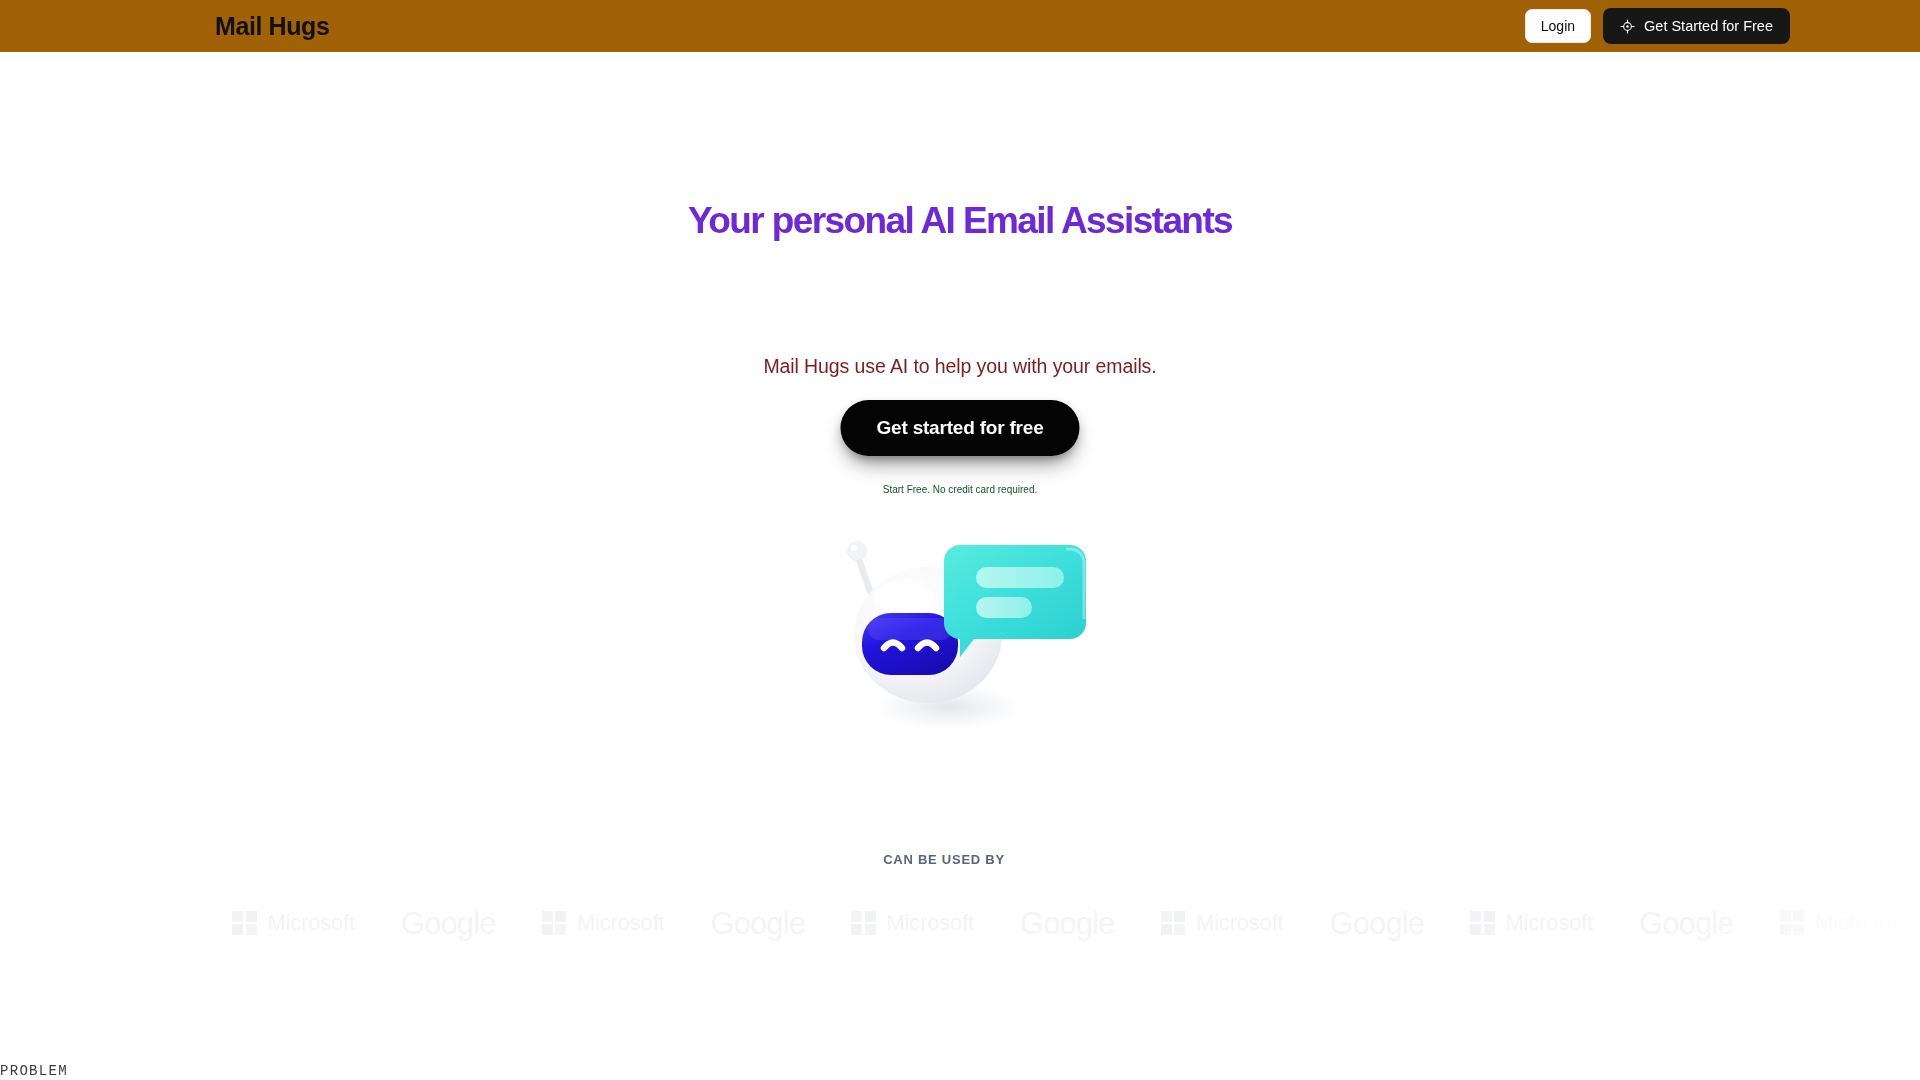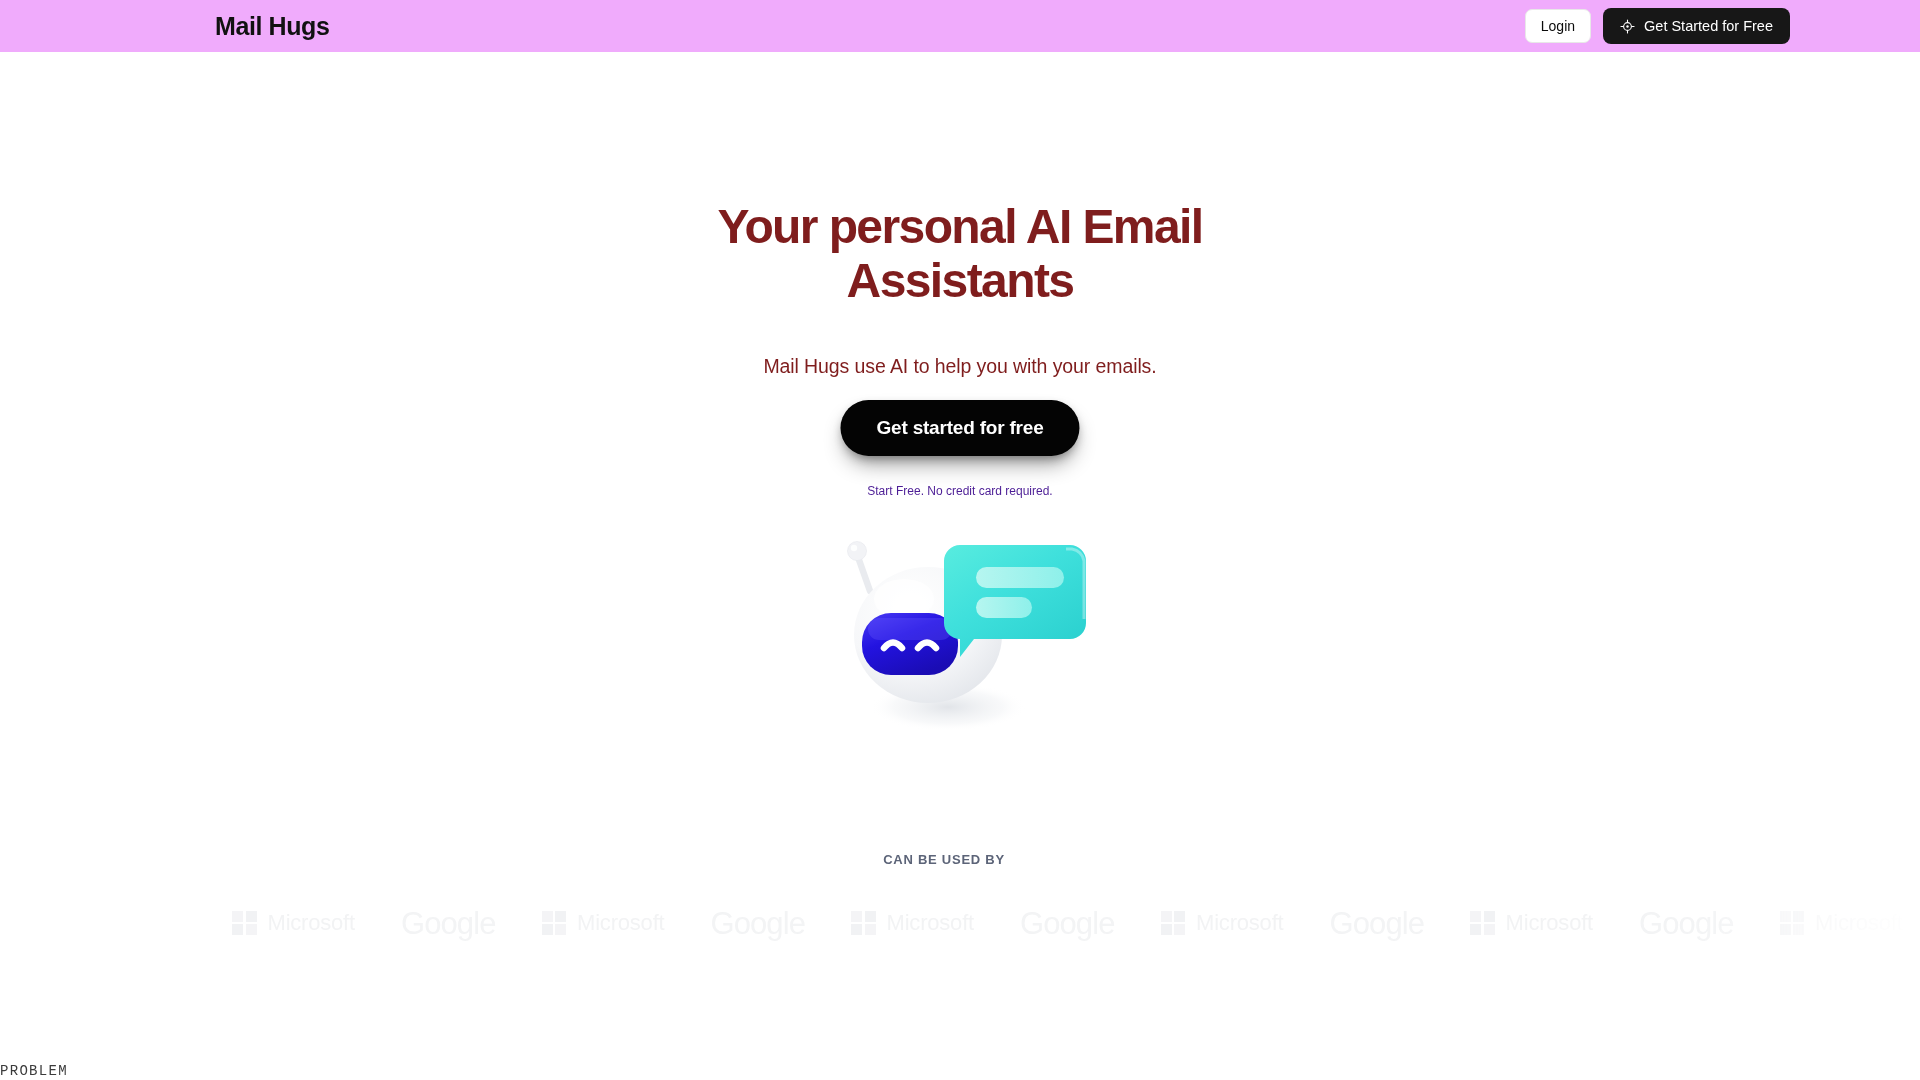--- a/index.html
+++ b/index.html
@@ -26,21 +26,21 @@
   .header {
     position: absolute;
     top: 0;
     left: 0;
     width: 1920px;
     height: 52px;
     display: flex;
     align-items: center;
     justify-content: space-between;
     padding: 0 130px 0 215px;
-    background: #f0abfc;
+    background: #a16207;
     z-index: 20;
   }
 
   .brand {
     font-family: "Liberation Sans", sans-serif;
     font-size: 25px;
     font-weight: 700;
     letter-spacing: -0.4px;
     color: #111111;
     line-height: 1;
@@ -102,25 +102,25 @@
     width: 1920px;
     text-align: center;
   }
 
   .hero-title {
     position: absolute;
     top: 200px;
     left: 50%;
     transform: translateX(-50%);
     width: 720px;
-    font-size: 48px;
+    font-size: 37px;
     line-height: 1.12;
     font-weight: 700;
     letter-spacing: -1.6px;
-    color: #7f1d1d;
+    color: #6d28d9;
     font-family: "Liberation Sans", sans-serif;
   }
 
   .hero-subtitle {
     position: absolute;
     top: 355px;
     left: 50%;
     transform: translateX(-50%);
     width: 900px;
     font-size: 19.5px;
@@ -155,22 +155,22 @@
     box-shadow: 0 12px 22px -6px rgba(0,0,0,0.45),
                 0 4px 10px -2px rgba(0,0,0,0.30);
   }
 
   .cta-note {
     position: absolute;
     top: 484px;
     left: 50%;
     transform: translateX(-50%);
     width: 700px;
-    font-size: 12px;
-    color: #4c1d95;
+    font-size: 10px;
+    color: #14532d;
     font-family: "Liberation Sans", sans-serif;
   }
 
   
   .robot-art {
     position: absolute;
     top: 515px;
     left: 50%;
     transform: translateX(-50%);
     width: 280px;

